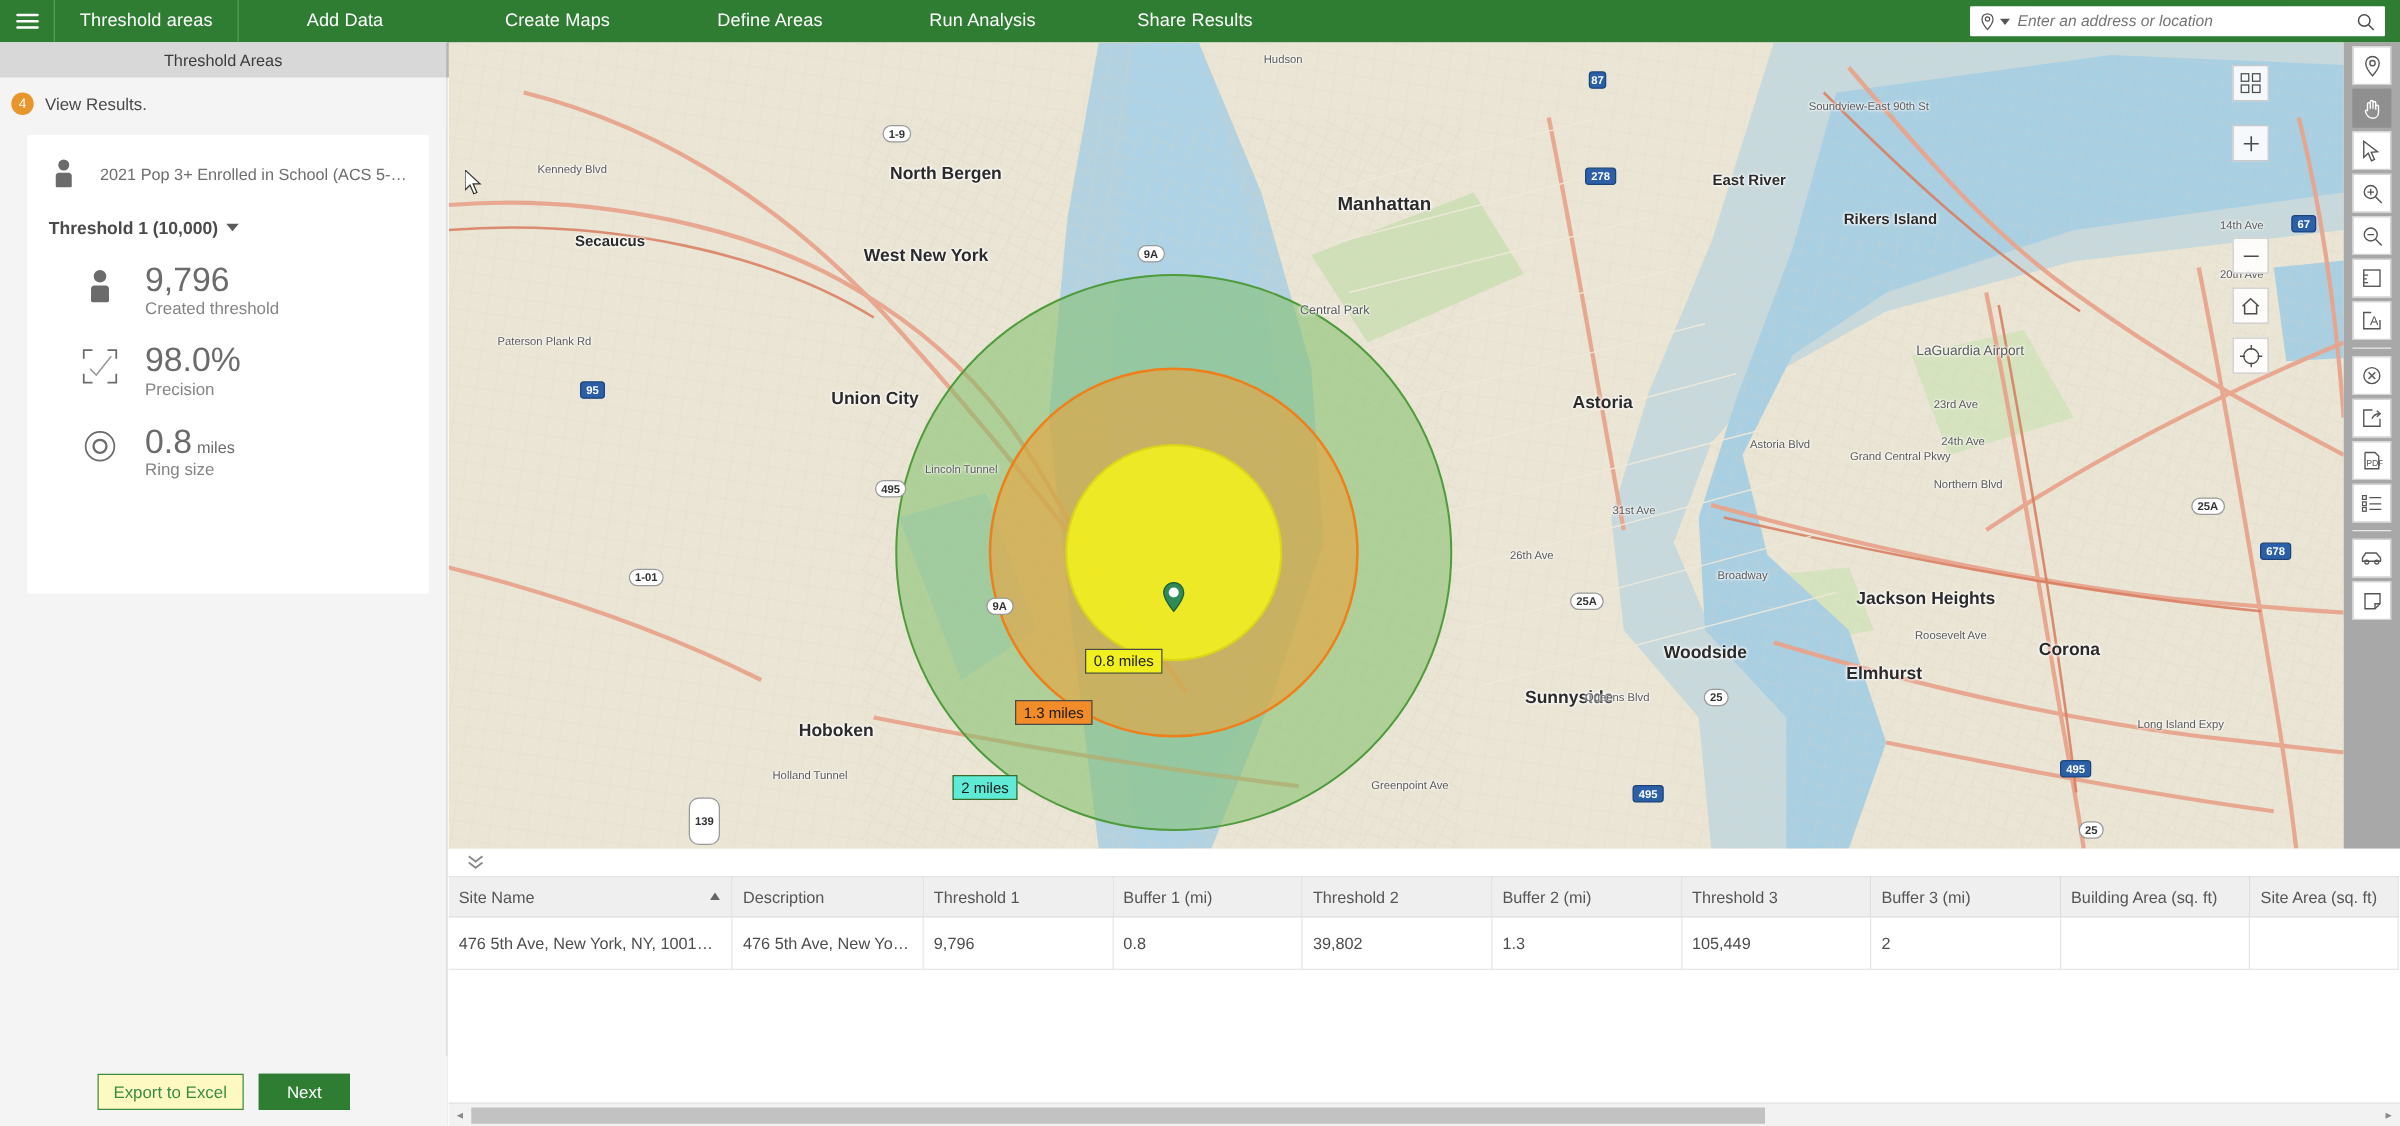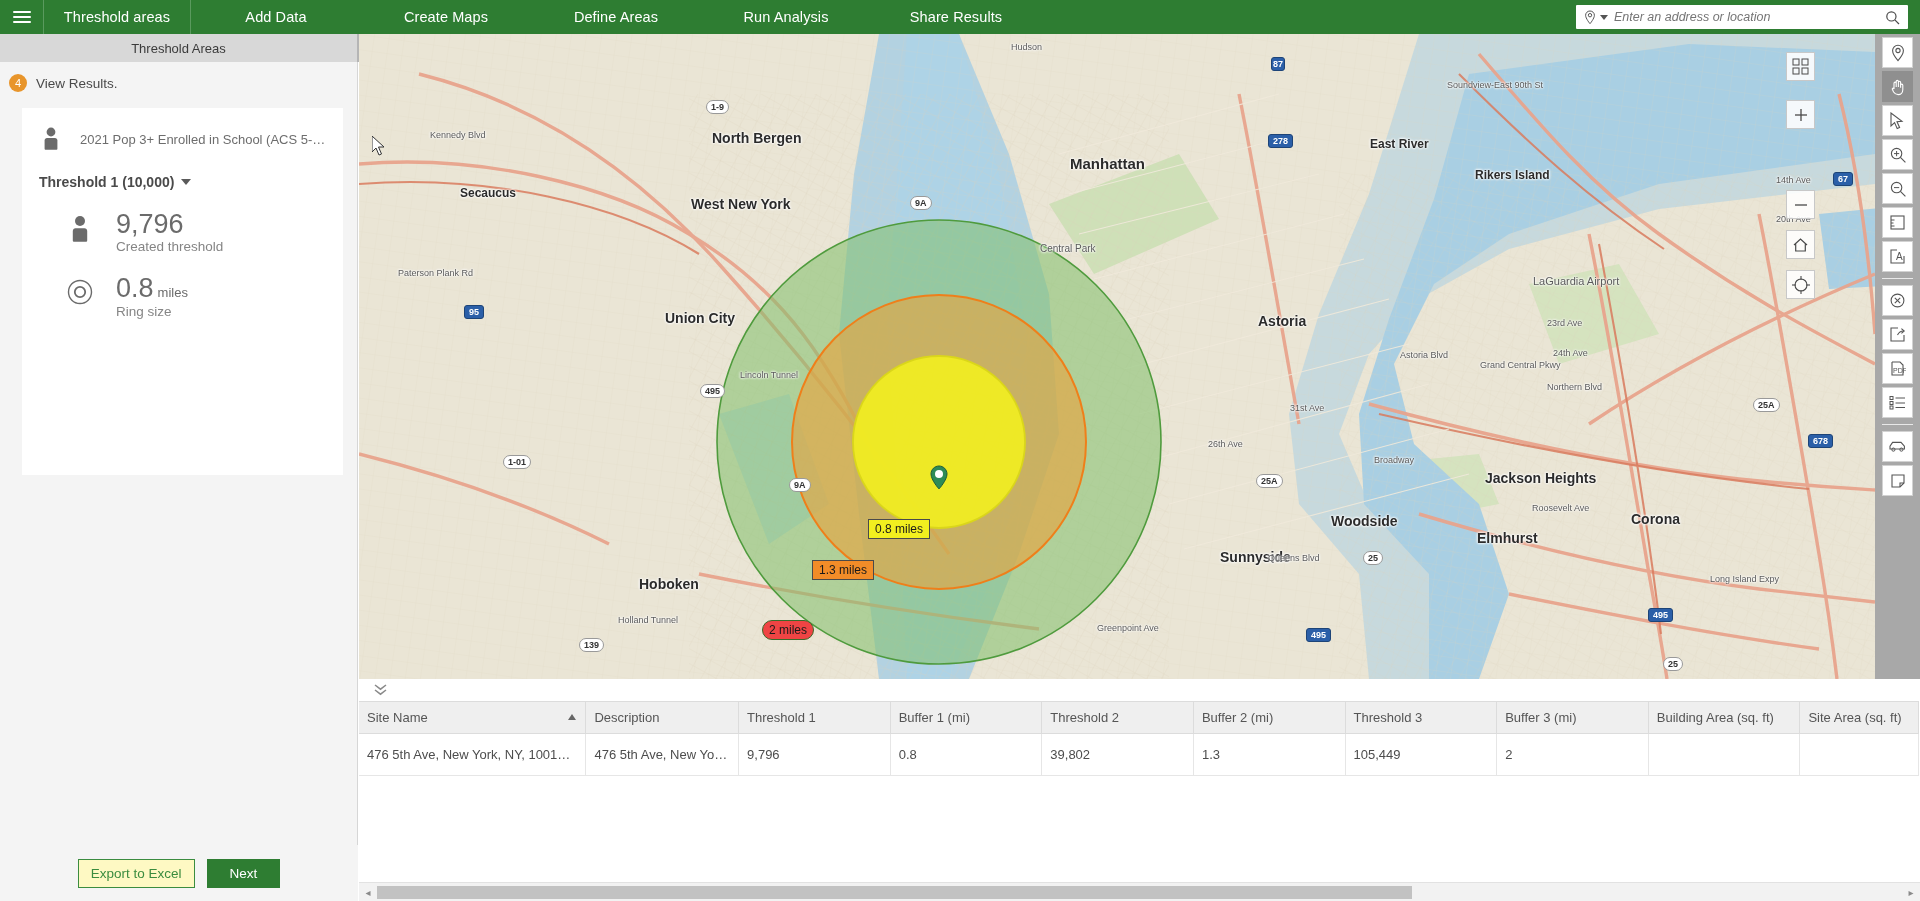--- a/index.html
+++ b/index.html
@@ -279,20 +279,35 @@
             <circle cx="13" cy="7" r="5" fill="#6b6b6b"></circle>
             <path d="M5.8 17c0-1.5 1.2-2.7 2.7-2.7h9c1.5 0 2.7 1.2 2.7 2.7v9.4c0 .7-.6 1.3-1.3 1.3H7.1c-.7 0-1.3-.6-1.3-1.3z" fill="#6b6b6b"></path>
           </svg>
         </span>
         <span>
           <span class="stat-val">9,796</span>
           <div class="stat-lbl">Created threshold</div>
         </span>
       </div>
 
+      <div class="stat-row">
+        <span class="stat-ico">
+          <svg width="30" height="30" viewBox="0 0 30 30">
+            <polyline points="2,9 2,2 9,2" fill="none" stroke="#6b6b6b" stroke-width="1.4"></polyline>
+            <polyline points="21,2 28,2 28,9" fill="none" stroke="#6b6b6b" stroke-width="1.4"></polyline>
+            <polyline points="28,21 28,28 21,28" fill="none" stroke="#6b6b6b" stroke-width="1.4"></polyline>
+            <polyline points="9,28 2,28 2,21" fill="none" stroke="#6b6b6b" stroke-width="1.4"></polyline>
+            <polyline points="7,17 12,22 24,7" fill="none" stroke="#9b9b9b" stroke-width="1.3"></polyline>
+          </svg>
+        </span>
+        <span>
+          <span class="stat-val">98.0%</span>
+          <div class="stat-lbl">Precision</div>
+        </span>
+      </div>
 
       <div class="stat-row">
         <span class="stat-ico">
           <svg width="28" height="28" viewBox="0 0 28 28">
             <circle cx="14" cy="14" r="11.5" fill="none" stroke="#6b6b6b" stroke-width="1.4"></circle>
             <circle cx="14" cy="14" r="5.2" fill="none" stroke="#6b6b6b" stroke-width="1.8"></circle>
           </svg>
         </span>
         <span>
           <span class="stat-val">0.8</span><span class="stat-unit">miles</span>
@@ -430,28 +445,28 @@
         <div style="position: absolute; font-size: 9px; font-weight: bold; color: rgb(51, 51, 51); background: rgb(255, 255, 255); border: 1px solid rgb(153, 153, 153); border-radius: 8px; padding: 1px 4px; left: 341px; top: 350px;">495</div>
         <div style="position: absolute; font-size: 9px; font-weight: bold; color: rgb(51, 51, 51); background: rgb(255, 255, 255); border: 1px solid rgb(153, 153, 153); border-radius: 8px; padding: 1px 4px; left: 144px; top: 421px;">1-01</div>
         <div style="position: absolute; font-size: 9px; font-weight: bold; color: rgb(51, 51, 51); background: rgb(255, 255, 255); border: 1px solid rgb(153, 153, 153); border-radius: 8px; padding: 1px 4px; left: 430px; top: 444px;">9A</div>
         <div style="position: absolute; font-size: 9px; font-weight: bold; color: rgb(51, 51, 51); background: rgb(255, 255, 255); border: 1px solid rgb(153, 153, 153); border-radius: 8px; padding: 1px 4px; left: 897px; top: 440px;">25A</div>
         <div style="position: absolute; font-size: 9px; font-weight: bold; color: rgb(51, 51, 51); background: rgb(255, 255, 255); border: 1px solid rgb(153, 153, 153); border-radius: 8px; padding: 1px 4px; left: 1004px; top: 517px;">25</div>
         <div style="position: absolute; font-size: 9px; font-weight: bold; color: rgb(255, 255, 255); background: rgb(43, 95, 168); border: 1px solid rgb(29, 68, 120); border-radius: 3px; padding: 1px 4px; left: 1449px; top: 400px;">678</div>
         <div style="position: absolute; font-size: 9px; font-weight: bold; color: rgb(51, 51, 51); background: rgb(255, 255, 255); border: 1px solid rgb(153, 153, 153); border-radius: 8px; padding: 1px 4px; left: 1394px; top: 364px;">25A</div>
         <div style="position: absolute; font-size: 9px; font-weight: bold; color: rgb(255, 255, 255); background: rgb(43, 95, 168); border: 1px solid rgb(29, 68, 120); border-radius: 3px; padding: 1px 4px; left: 947px; top: 594px;">495</div>
         <div style="position: absolute; font-size: 9px; font-weight: bold; color: rgb(255, 255, 255); background: rgb(43, 95, 168); border: 1px solid rgb(29, 68, 120); border-radius: 3px; padding: 1px 4px; left: 1289px; top: 574px;">495</div>
         <div style="position: absolute; font-size: 9px; font-weight: bold; color: rgb(51, 51, 51); background: rgb(255, 255, 255); border: 1px solid rgb(153, 153, 153); border-radius: 8px; padding: 1px 4px; left: 1304px; top: 623px;">25</div>
-        <div style="position: absolute; font-size: 9px; font-weight: bold; color: rgb(51, 51, 51); background: rgb(255, 255, 255); border: 1px solid rgb(153, 153, 153); border-radius: 8px; padding: 1px 4px; left: 192px; top: 604px; margin-left: 28px;">139</div>
+        <div style="position: absolute; font-size: 9px; font-weight: bold; color: rgb(51, 51, 51); background: rgb(255, 255, 255); border: 1px solid rgb(153, 153, 153); border-radius: 8px; padding: 13px 4px; left: 192px; top: 604px;">139</div>
         <div style="position: absolute; font-size: 9px; font-weight: bold; color: rgb(255, 255, 255); background: rgb(43, 95, 168); border: 1px solid rgb(29, 68, 120); border-radius: 3px; padding: 1px 4px; left: 1474px; top: 138px;">67</div>
       </div>
 
     <div id="bufferlabels">
         <div class="buffer-label" style="left: 509px; top: 485px; background: rgb(242, 239, 31); border-color: rgb(74, 74, 74);">0.8 miles</div>
         <div class="buffer-label" style="left: 453px; top: 526px; background: rgb(242, 140, 40); border-color: rgb(74, 74, 74);">1.3 miles</div>
-        <div class="buffer-label" style="left: 403px; top: 586px; background: #ef4444; border-color: rgb(58, 107, 42); border-radius: 10px;">2 miles</div>
+        <div class="buffer-label" style="left: 403px; top: 586px; background: #5eead4; border-color: rgb(58, 107, 42);">2 miles</div>
       </div>
 
     <div class="map-ctl" style="top:18px; right:60px;">
       <svg width="17" height="17" viewBox="0 0 17 17">
         <rect x="1" y="1" width="6" height="6" fill="none" stroke="#4a4a4a" stroke-width="1"></rect>
         <rect x="10" y="1" width="6" height="6" fill="none" stroke="#4a4a4a" stroke-width="1"></rect>
         <rect x="1" y="10" width="6" height="6" fill="none" stroke="#4a4a4a" stroke-width="1"></rect>
         <rect x="10" y="10" width="6" height="6" fill="none" stroke="#4a4a4a" stroke-width="1"></rect>
       </svg>
     </div>

